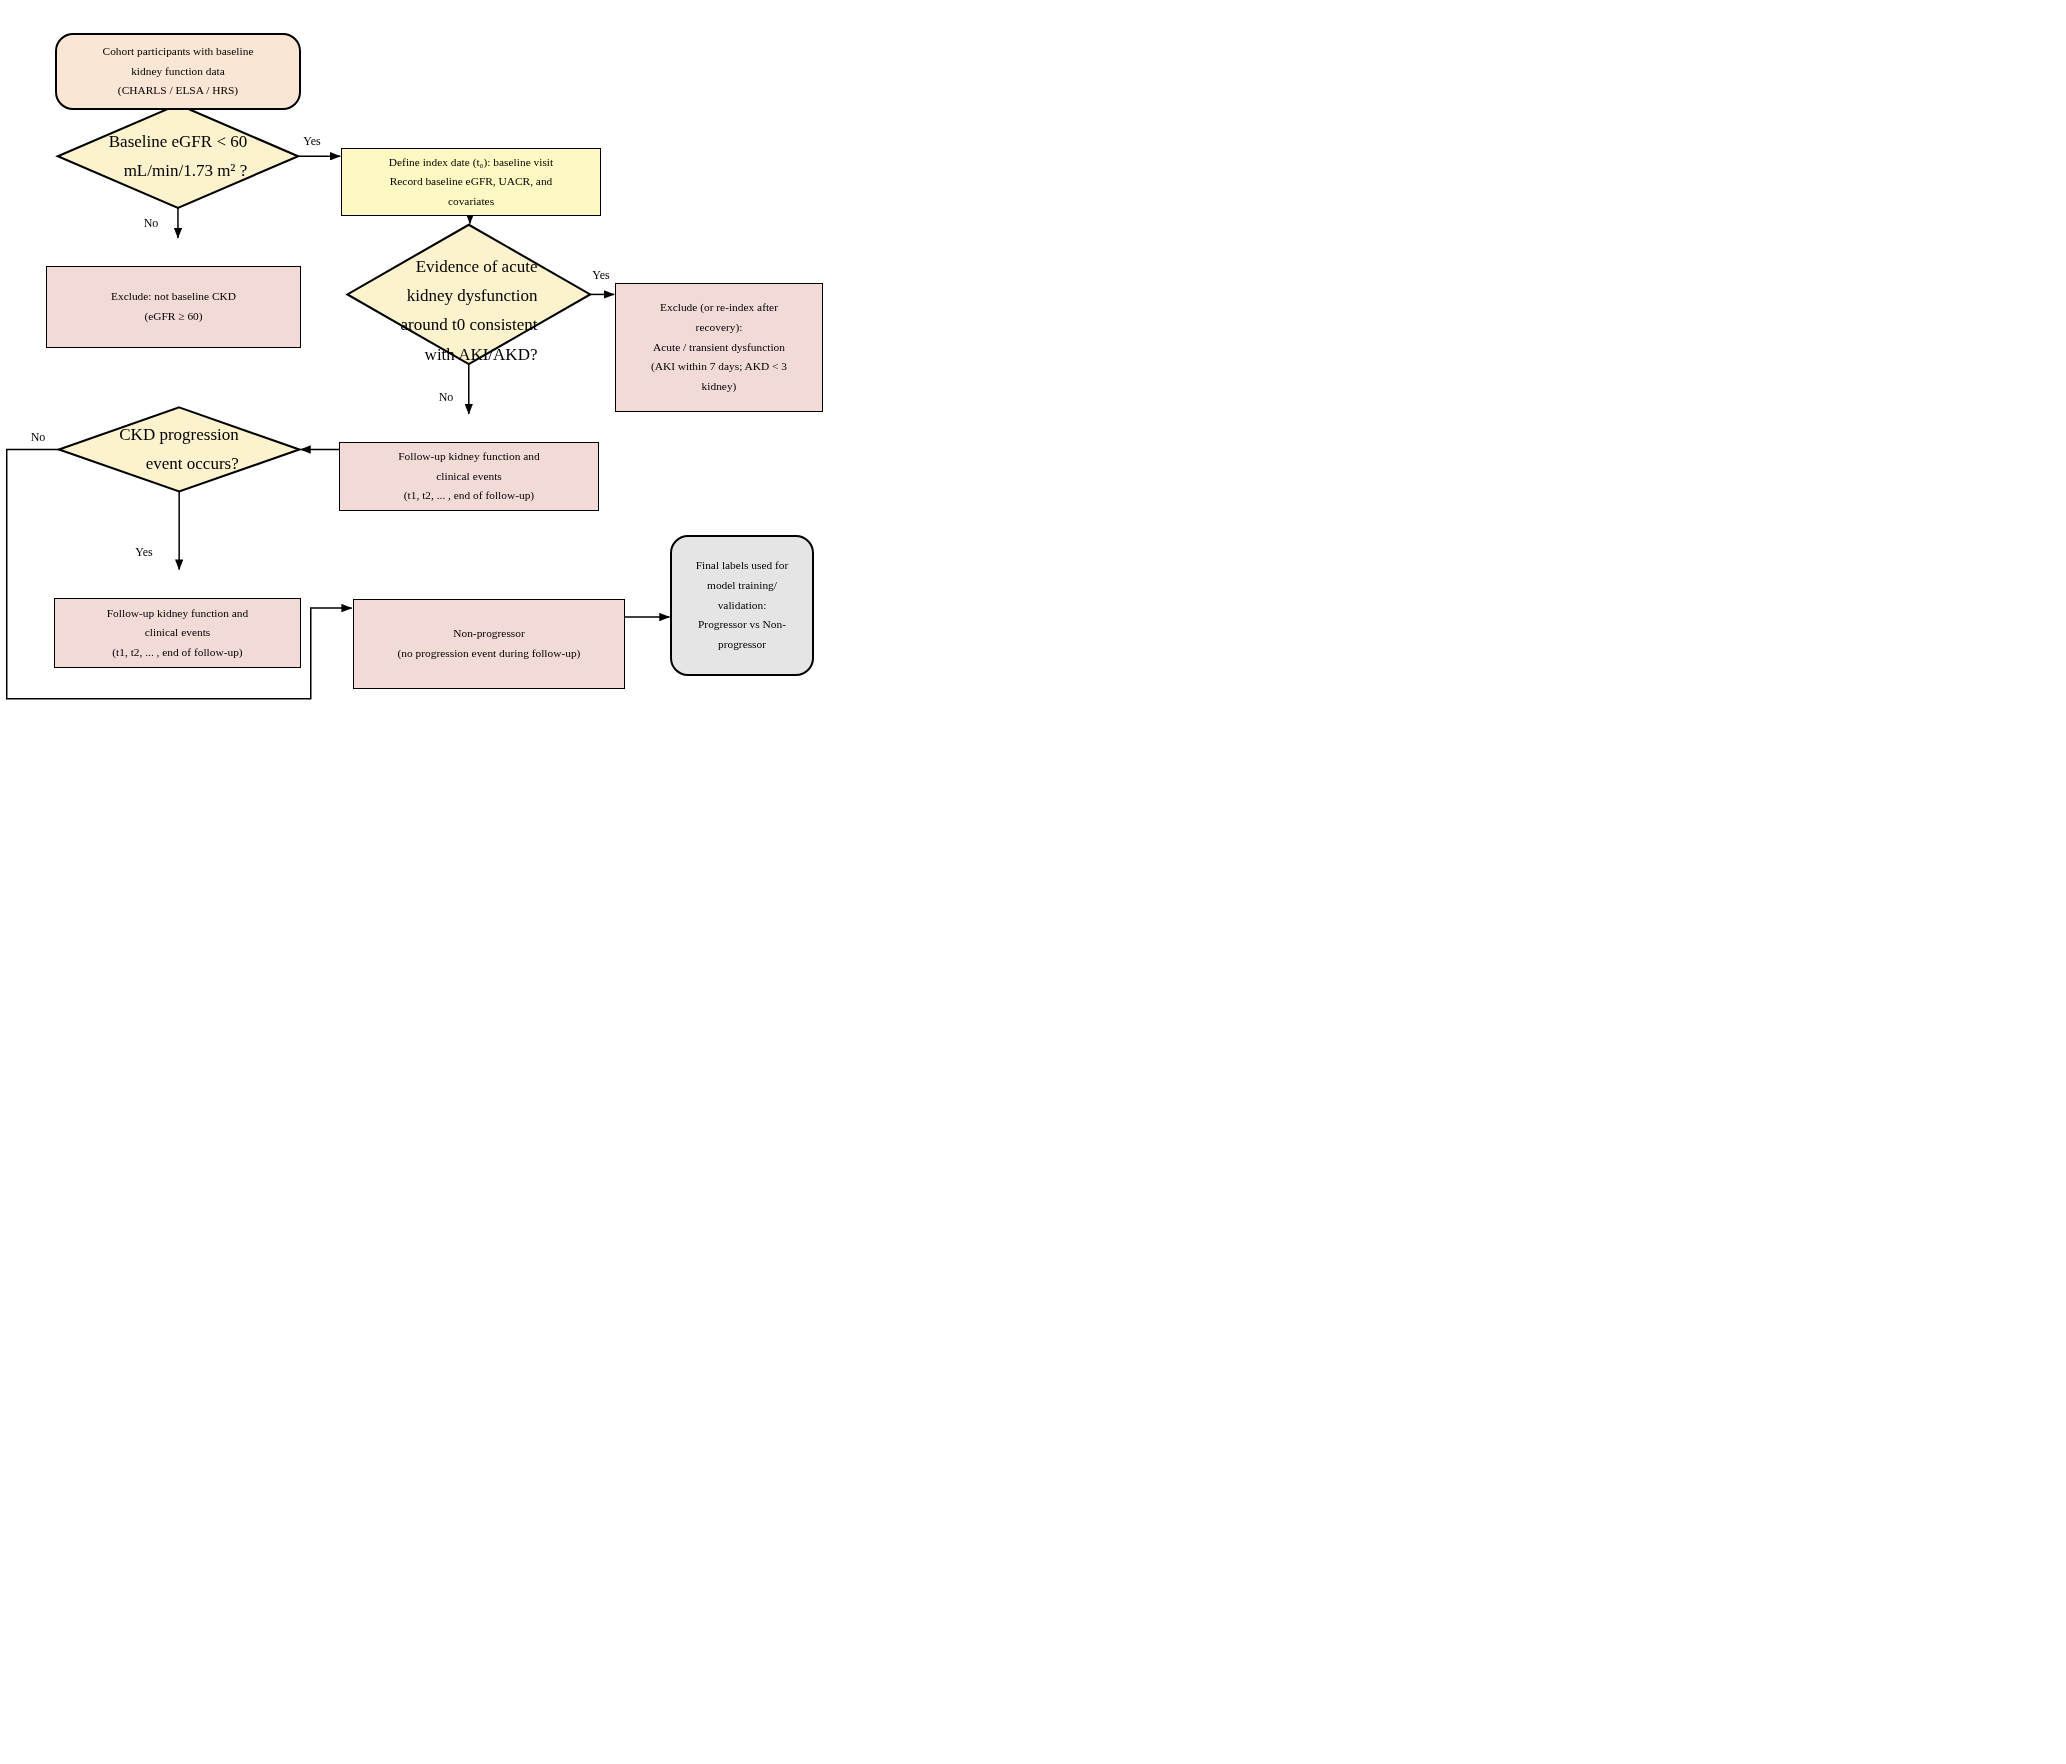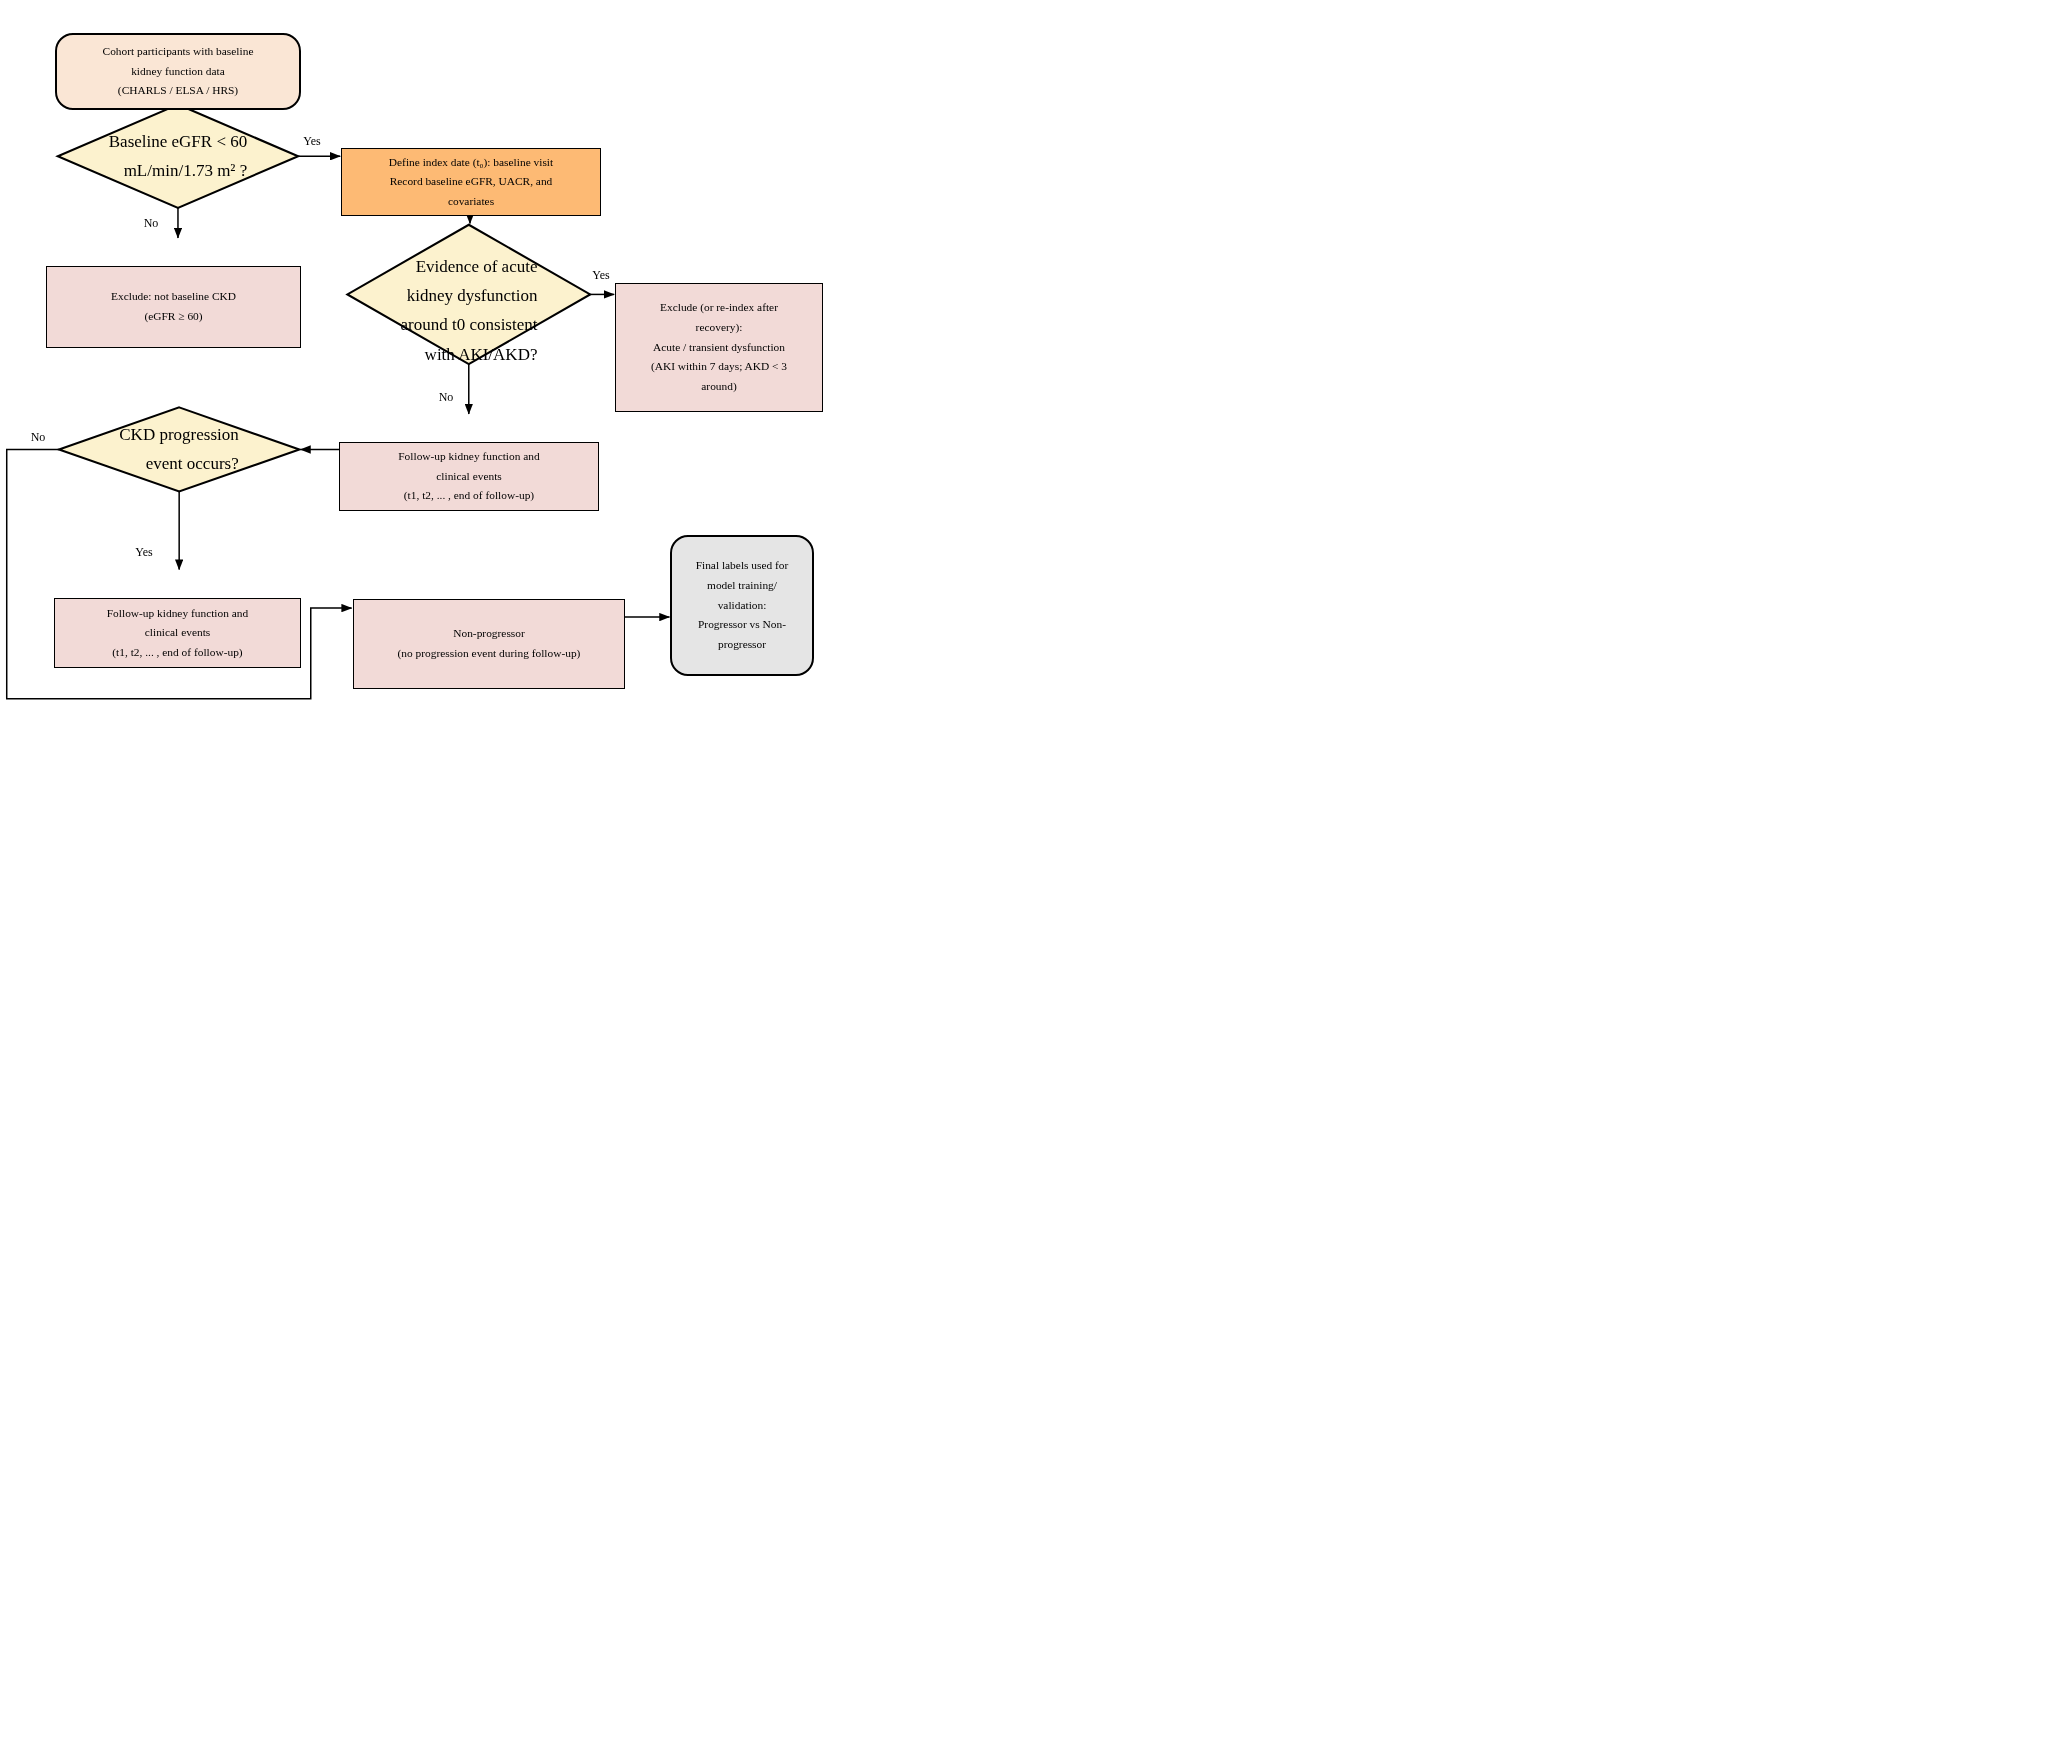--- a/index.html
+++ b/index.html
@@ -78,21 +78,21 @@
     <span>Cohort participants with baseline</span>
     <span>kidney function data</span>
     <span>(CHARLS / ELSA / HRS)</span>
   </div>
 
   <div class="dtext" style="left:178px;top:156px;">
     <span>Baseline eGFR &lt; 60</span>
     <span>mL/min/1.73 m² ?</span>
   </div>
 
-  <div class="node" style="left: 341px; top: 121px; width: 260px; height: 68px; background-color: #fdba74;">
+  <div class="node" style="left: 341px; top: 121px; width: 260px; height: 68px; background-color: #fef9c3;">
     <span>Define index date (t₀): baseline visit</span>
     <span>Record baseline eGFR, UACR, and</span>
     <span>covariates</span>
   </div>
 
   <div class="node" style="left: 46px; top: 239px; width: 255px; height: 82px; background-color: rgb(242, 218, 215);">
     <span>Exclude: not baseline CKD</span>
     <span>(eGFR ≥ 60)</span>
   </div>
 
@@ -101,21 +101,21 @@
     <span>kidney dysfunction</span>
     <span>around t0 consistent</span>
     <span>with AKI/AKD?</span>
   </div>
 
   <div class="node" style="left: 615px; top: 256px; width: 208px; height: 129px; background-color: rgb(242, 218, 215);">
     <span>Exclude (or re-index after</span>
     <span>recovery):</span>
     <span>Acute / transient dysfunction</span>
     <span>(AKI within 7 days; AKD &lt; 3</span>
-    <span>around)</span>
+    <span>kidney)</span>
   </div>
 
   <div class="node" style="left: 339px; top: 415px; width: 260px; height: 69px; background-color: rgb(242, 218, 215);">
     <span>Follow-up kidney function and</span>
     <span>clinical events</span>
     <span>(t1, t2, ... , end of follow-up)</span>
   </div>
 
   <div class="dtext" style="left:179px;top:449px;">
     <span>CKD progression</span>

